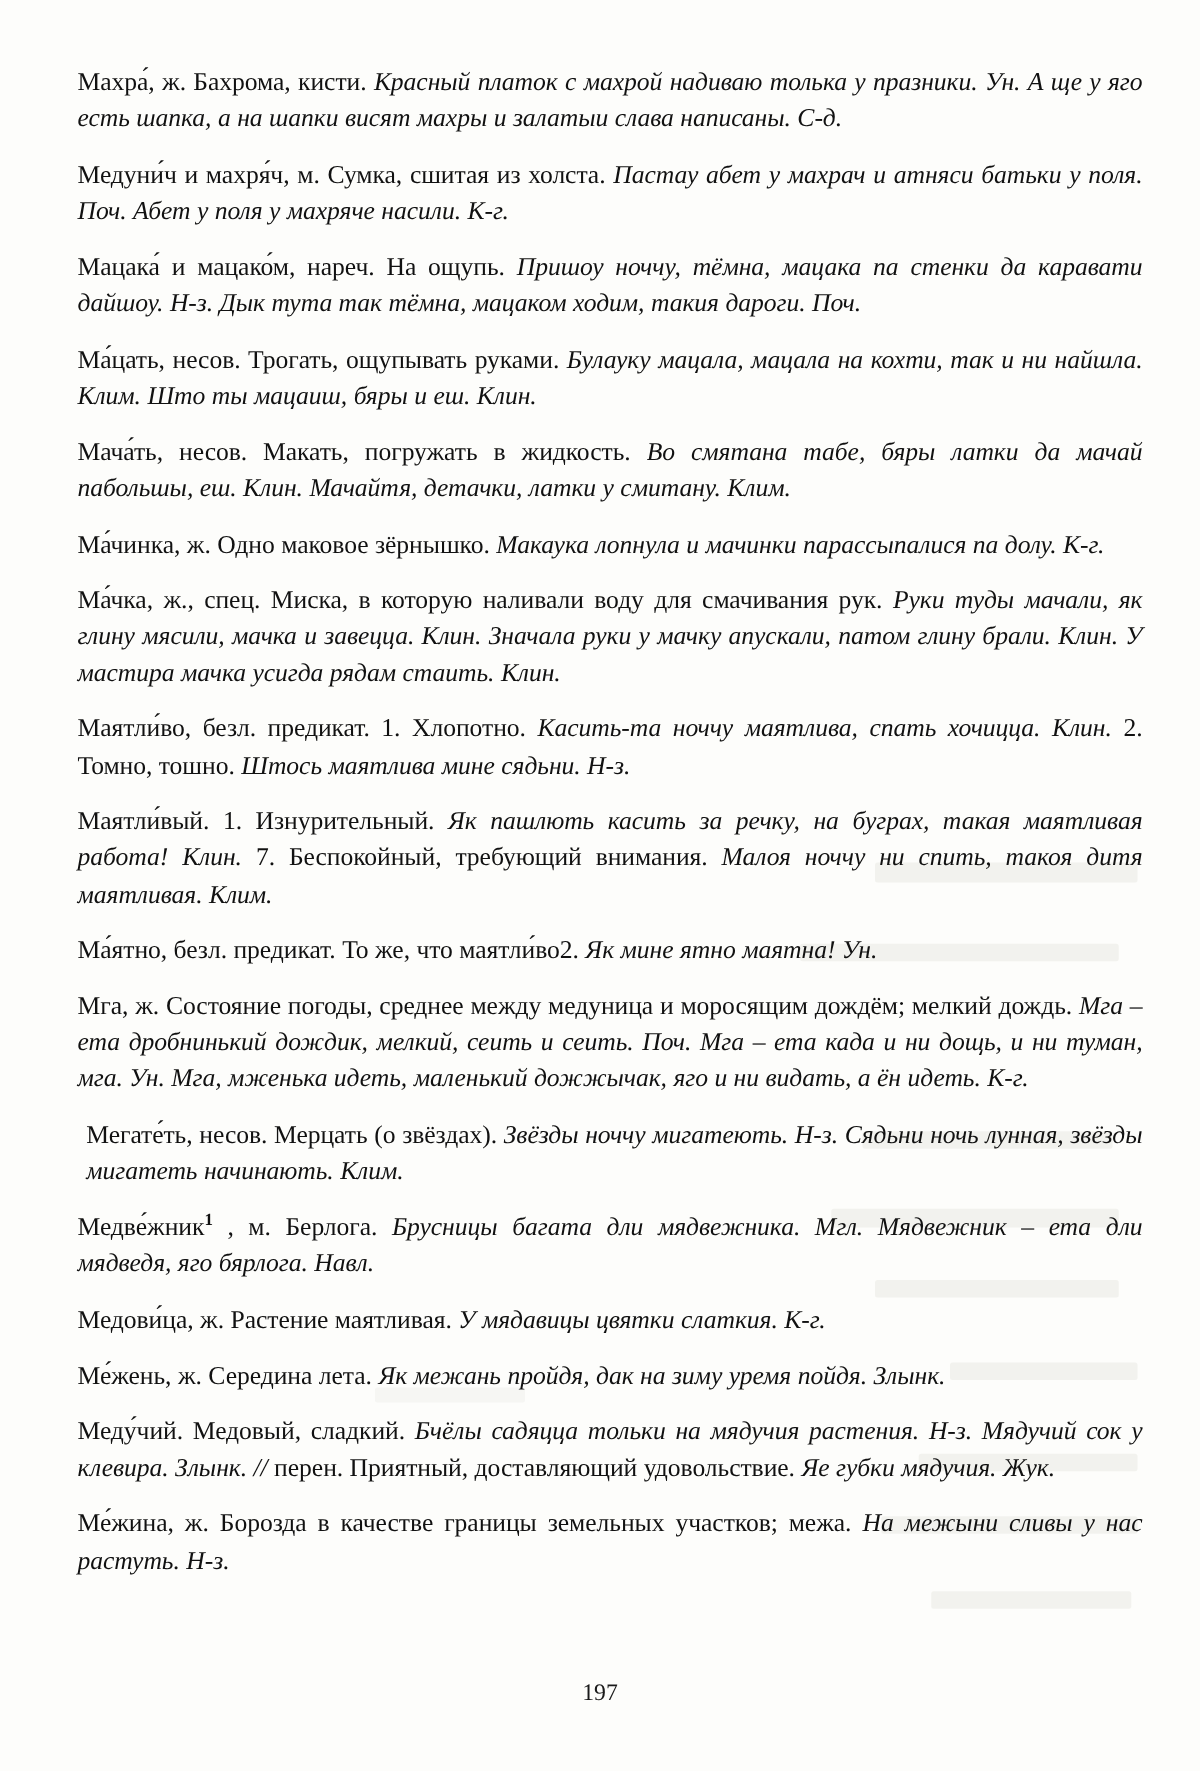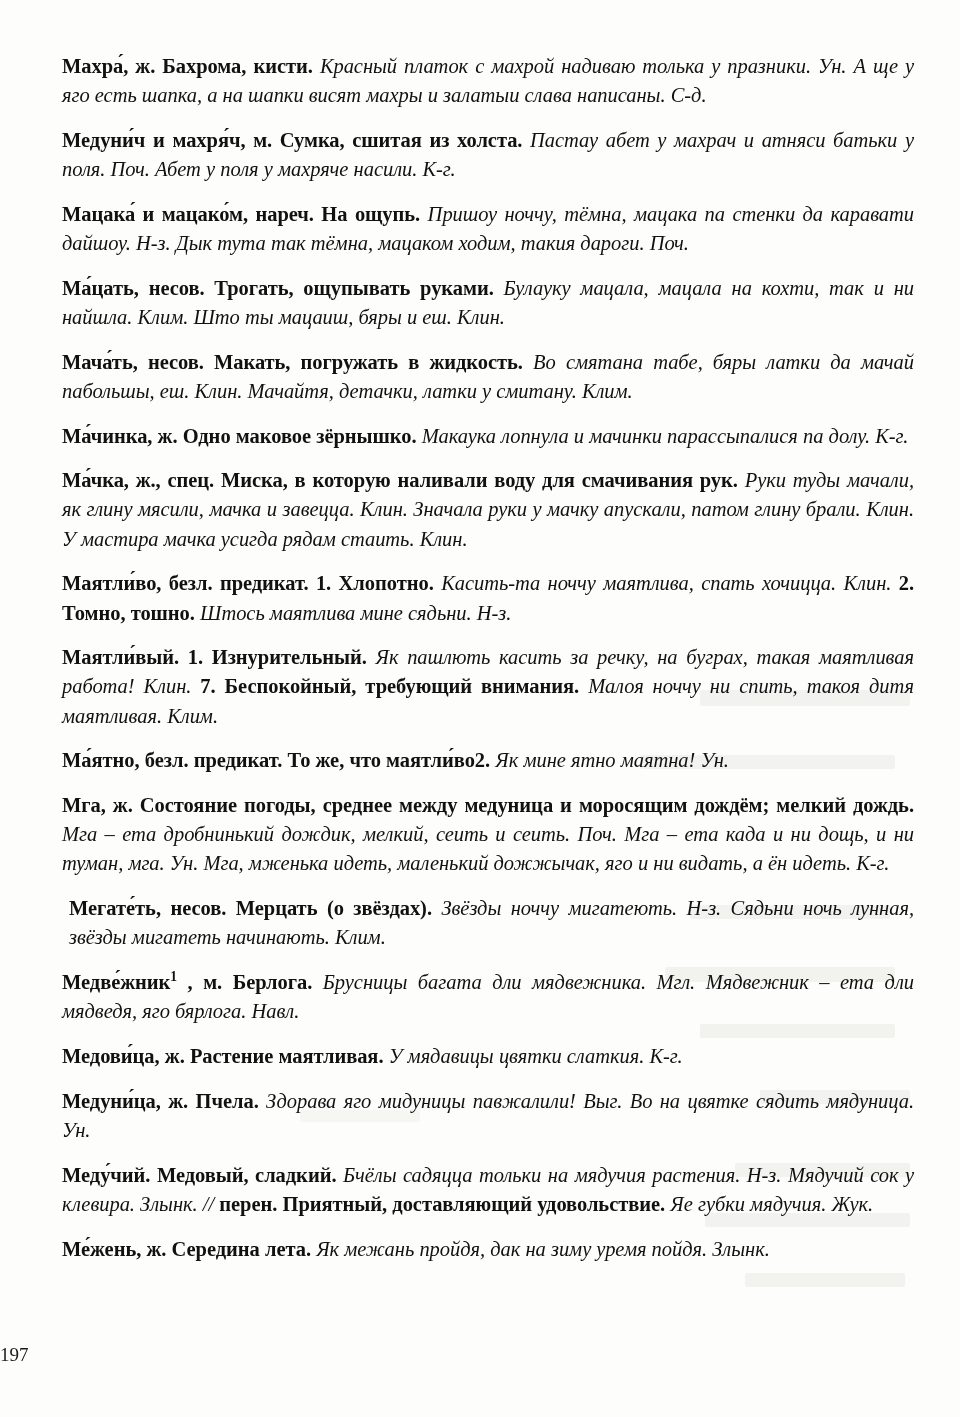--- a/index.html
+++ b/index.html
@@ -56,42 +56,42 @@
     letter-spacing: -0.05px;
     word-spacing: 0.1px;
   }
   .entry:last-of-type { margin-bottom: 0; }
 
   
   .entry.indented { padding-left: 7px; }
 
   
   .hw {
-    font-weight: bold;
+    font-weight: normal;
     font-style: normal;
     margin-top: 24px;
   }
   
   .cit {
     font-style: italic;
     font-weight: normal;
   }
   .sup {
     font-size: 0.66em;
     vertical-align: super;
     line-height: 0;
     font-weight: bold;
   }
 
   .folio {
     position: absolute;
     left: 0;
     right: 0;
     top: 1344px;
-    text-align: left;
+    text-align: center;
     font-size: 19px;
     color: #1a1a1a;
     font-family: "Liberation Serif", "DejaVu Serif", serif;
   }
 </style>
 </head>
 <body>
 
 <div class="page">
 
@@ -114,19 +114,19 @@
       <p class="entry"><span class="hw">Мача́ть, несов. Макать, погружать в жидкость.</span><span class="cit"> Во смятана табе, бяры латки да мачай пабольшы, еш. Клин. Мачайтя, детачки, латки у смитану. Клим.</span></p>
       <p class="entry"><span class="hw">Ма́чинка, ж. Одно маковое зёрнышко.</span><span class="cit"> Макаука лопнула и мачинки парассыпалися па долу. К-г.</span></p>
       <p class="entry"><span class="hw">Ма́чка, ж., спец. Миска, в которую наливали воду для смачивания рук.</span><span class="cit"> Руки туды мачали, як глину мясили, мачка и завецца. Клин. Значала руки у мачку апускали, патом глину брали. Клин. У мастира мачка усигда рядам стаить. Клин.</span></p>
       <p class="entry"><span class="hw">Маятли́во, безл. предикат. 1. Хлопотно. </span><span class="cit">Касить-та ноччу маятлива, спать хочицца. Клин. </span><span class="hw">2. Томно, тошно. </span><span class="cit">Штось маятлива мине сядьни.  Н-з.</span></p>
       <p class="entry"><span class="hw">Маятли́вый. 1. Изнурительный. </span><span class="cit">Як пашлють касить за речку, на буграх, такая маятливая работа! Клин. </span><span class="hw">7. Беспокойный, требующий внимания. </span><span class="cit">Малоя ноччу ни спить, такоя дитя маятливая. Клим.</span></p>
       <p class="entry"><span class="hw">Ма́ятно, безл. предикат. То же, что маятли́во2.</span><span class="cit"> Як мине ятно маятна! Ун.</span></p>
       <p class="entry"><span class="hw">Мга, ж. Состояние погоды, среднее между медуница и моросящим дождём; мелкий дождь.</span><span class="cit"> Мга – ета дробнинький дождик, мелкий, сеить и сеить. Поч. Мга – ета када и ни дощь, и ни туман, мга. Ун. Мга, мженька идеть, маленький дожжычак, яго и ни видать, а ён идеть. К-г.</span></p>
       <p class="entry indented"><span class="hw">Мегате́ть, несов. Мерцать (о звёздах).</span><span class="cit"> Звёзды ноччу мигатеють. Н-з. Сядьни ночь лунная, звёзды мигатеть начинають. Клим.</span></p>
       <p class="entry"><span class="hw">Медве́жник</span><span class="sup">1</span><span class="hw"> , м. Берлога. </span><span class="cit">Брусницы багата дли мядвежника. Мгл. Мядвежник – ета дли мядведя, яго бярлога. Навл.</span></p>
       <p class="entry"><span class="hw">Медови́ца, ж. Растение маятливая.</span><span class="cit"> У мядавицы цвятки слаткия. К-г.</span></p>
-      <p class="entry"><span class="hw">Медуни́ца, ж. Пчела.</span><span class="cit"> Здорава яго мидуницы павжалили! Выг. Во на цвятке сядить мядуница. Ун.</span></p>
+      <p class="entry"><span class="hw">Ме́жень, ж. Середина лета.</span><span class="cit"> Як межань пройдя, дак на зиму уремя пойдя. Злынк.</span></p>
       <p class="entry"><span class="hw">Меду́чий. Медовый, сладкий. </span><span class="cit">Бчёлы садяцца тольки на мядучия растения. Н-з. Мядучий сок у клевира. Злынк. // </span><span class="hw">перен. Приятный, доставляющий удовольствие. </span><span class="cit">Яе губки мядучия. Жук.</span></p>
-      <p class="entry"><span class="hw">Ме́жень, ж. Середина лета.</span><span class="cit"> Як межань пройдя, дак на зиму уремя пойдя. Злынк.</span></p>
+      <p class="entry"><span class="hw">Ме́жина, ж. Борозда в качестве границы земельных участков; межа.</span><span class="cit"> На межыни сливы у нас растуть. Н-з.</span></p>
     </div>
 
   <div class="folio">197</div>
 </div>
 
 </body></html>

